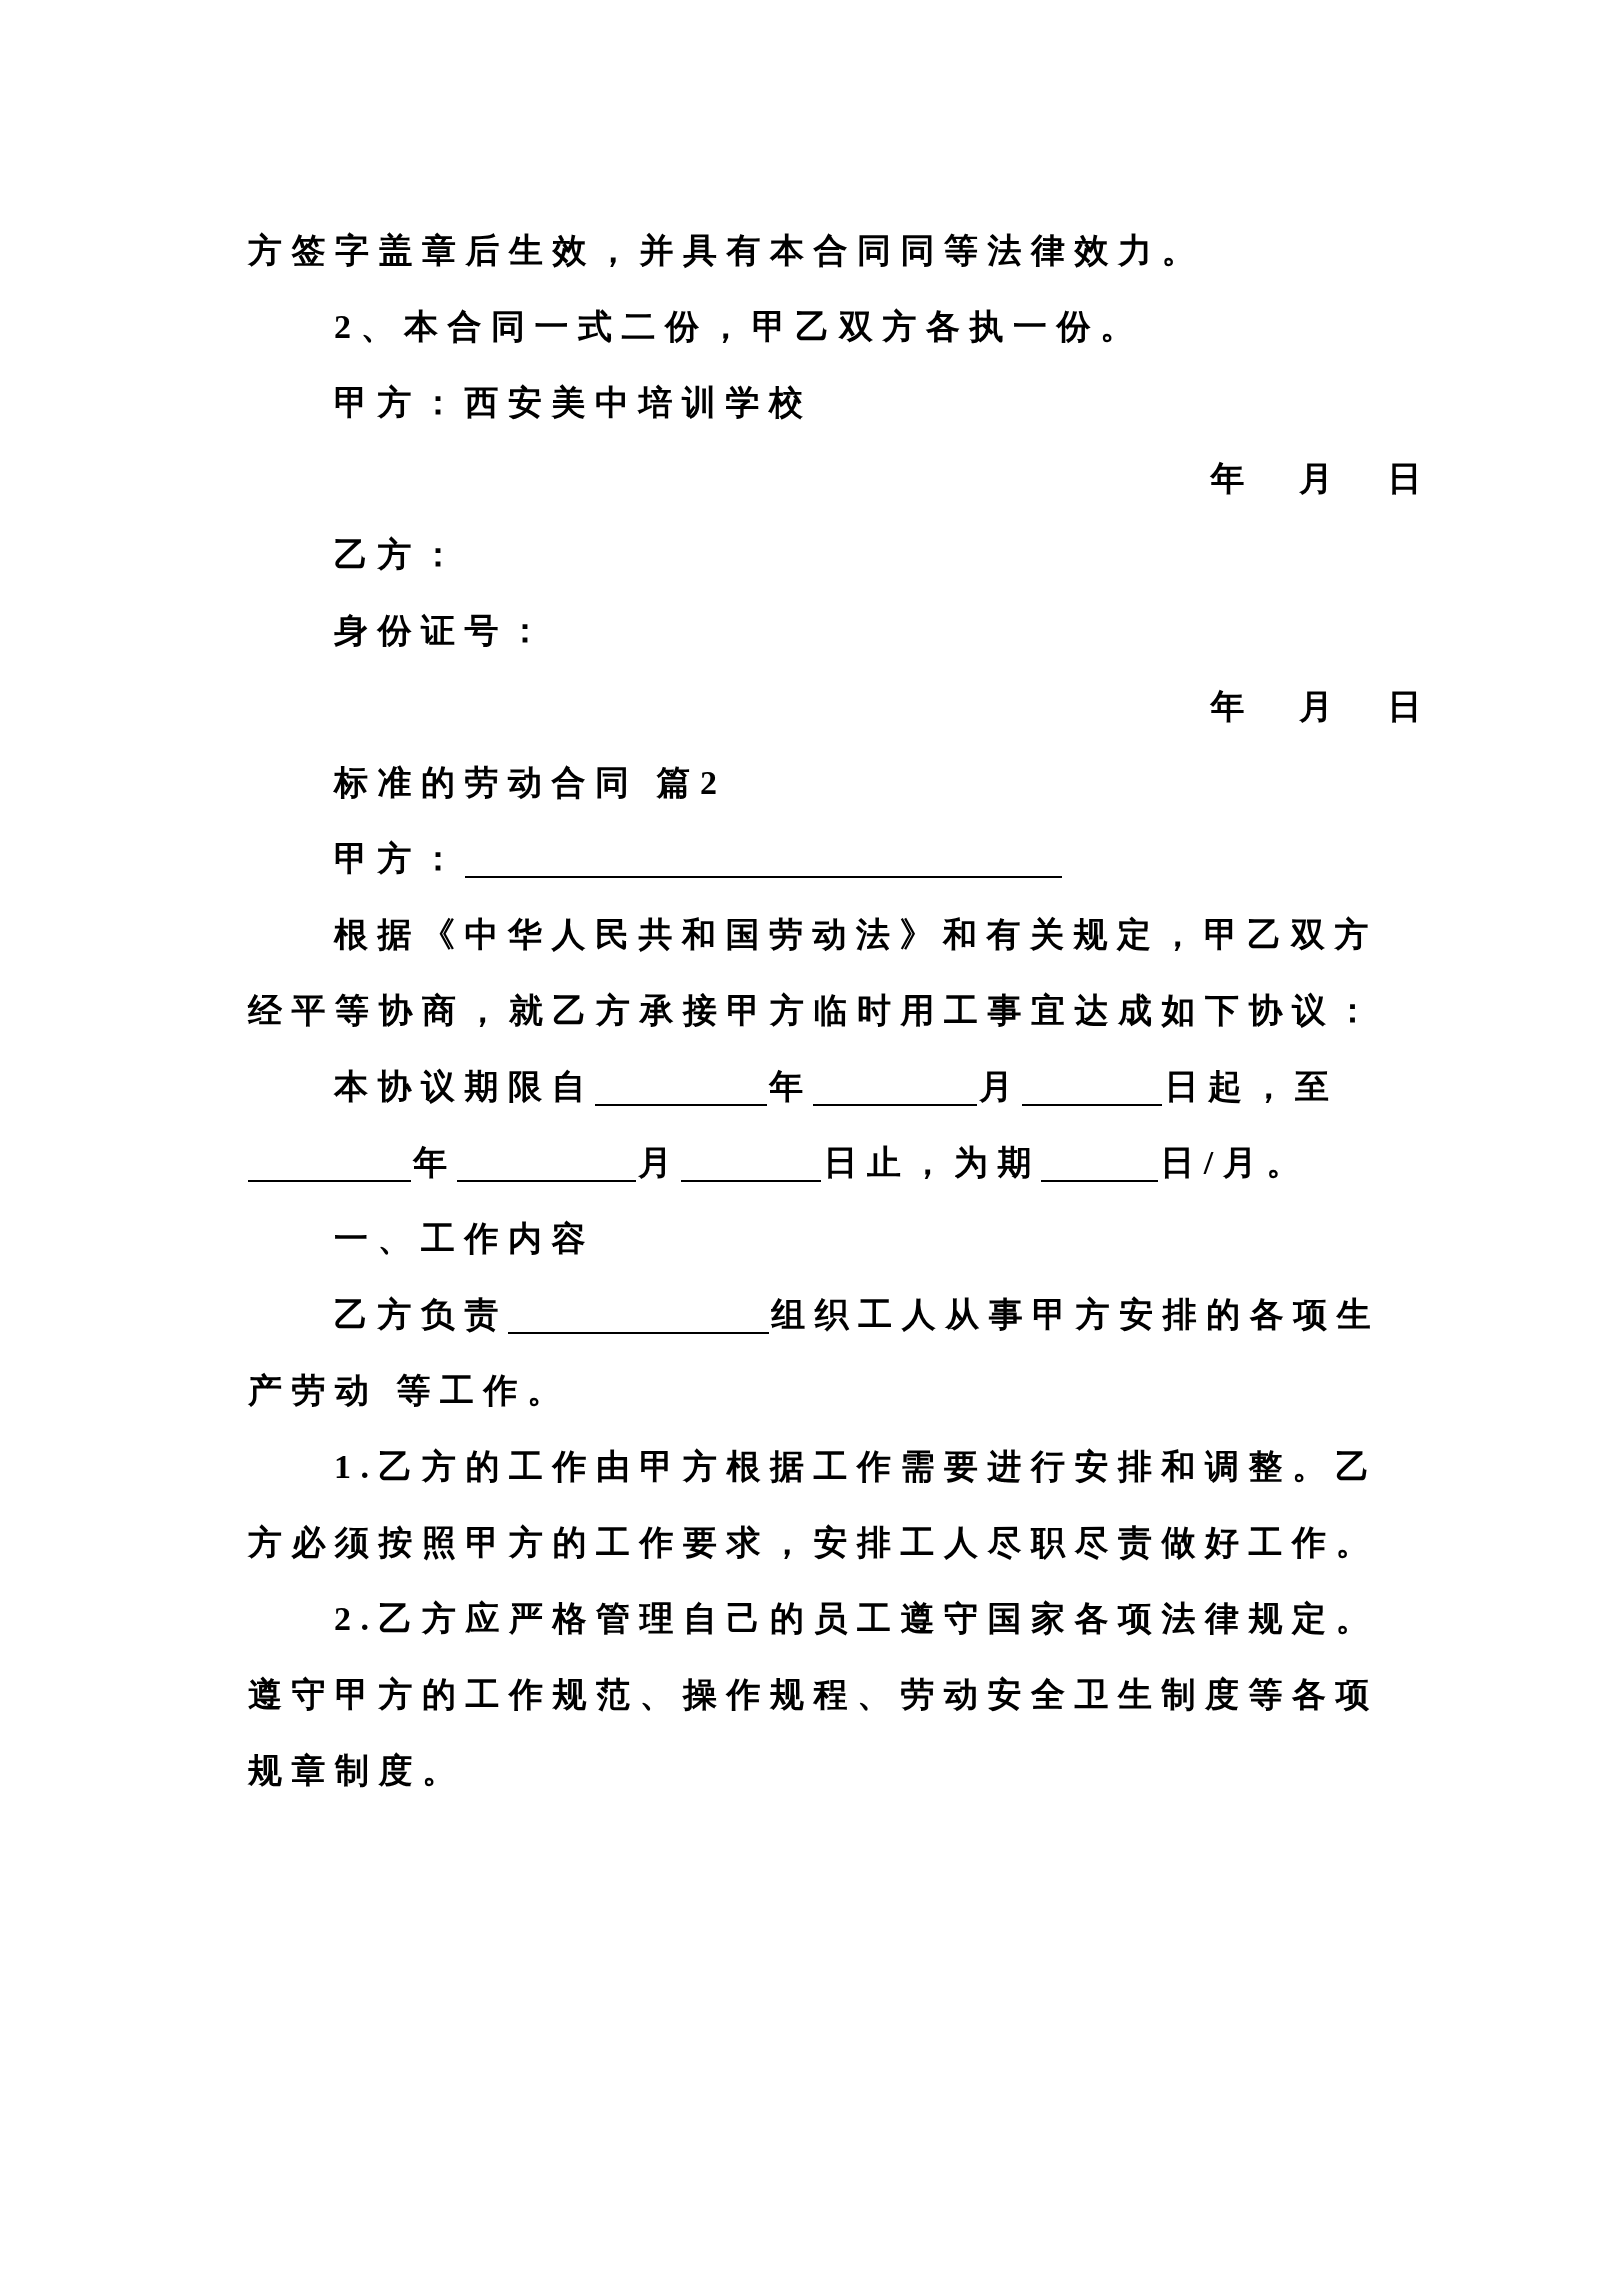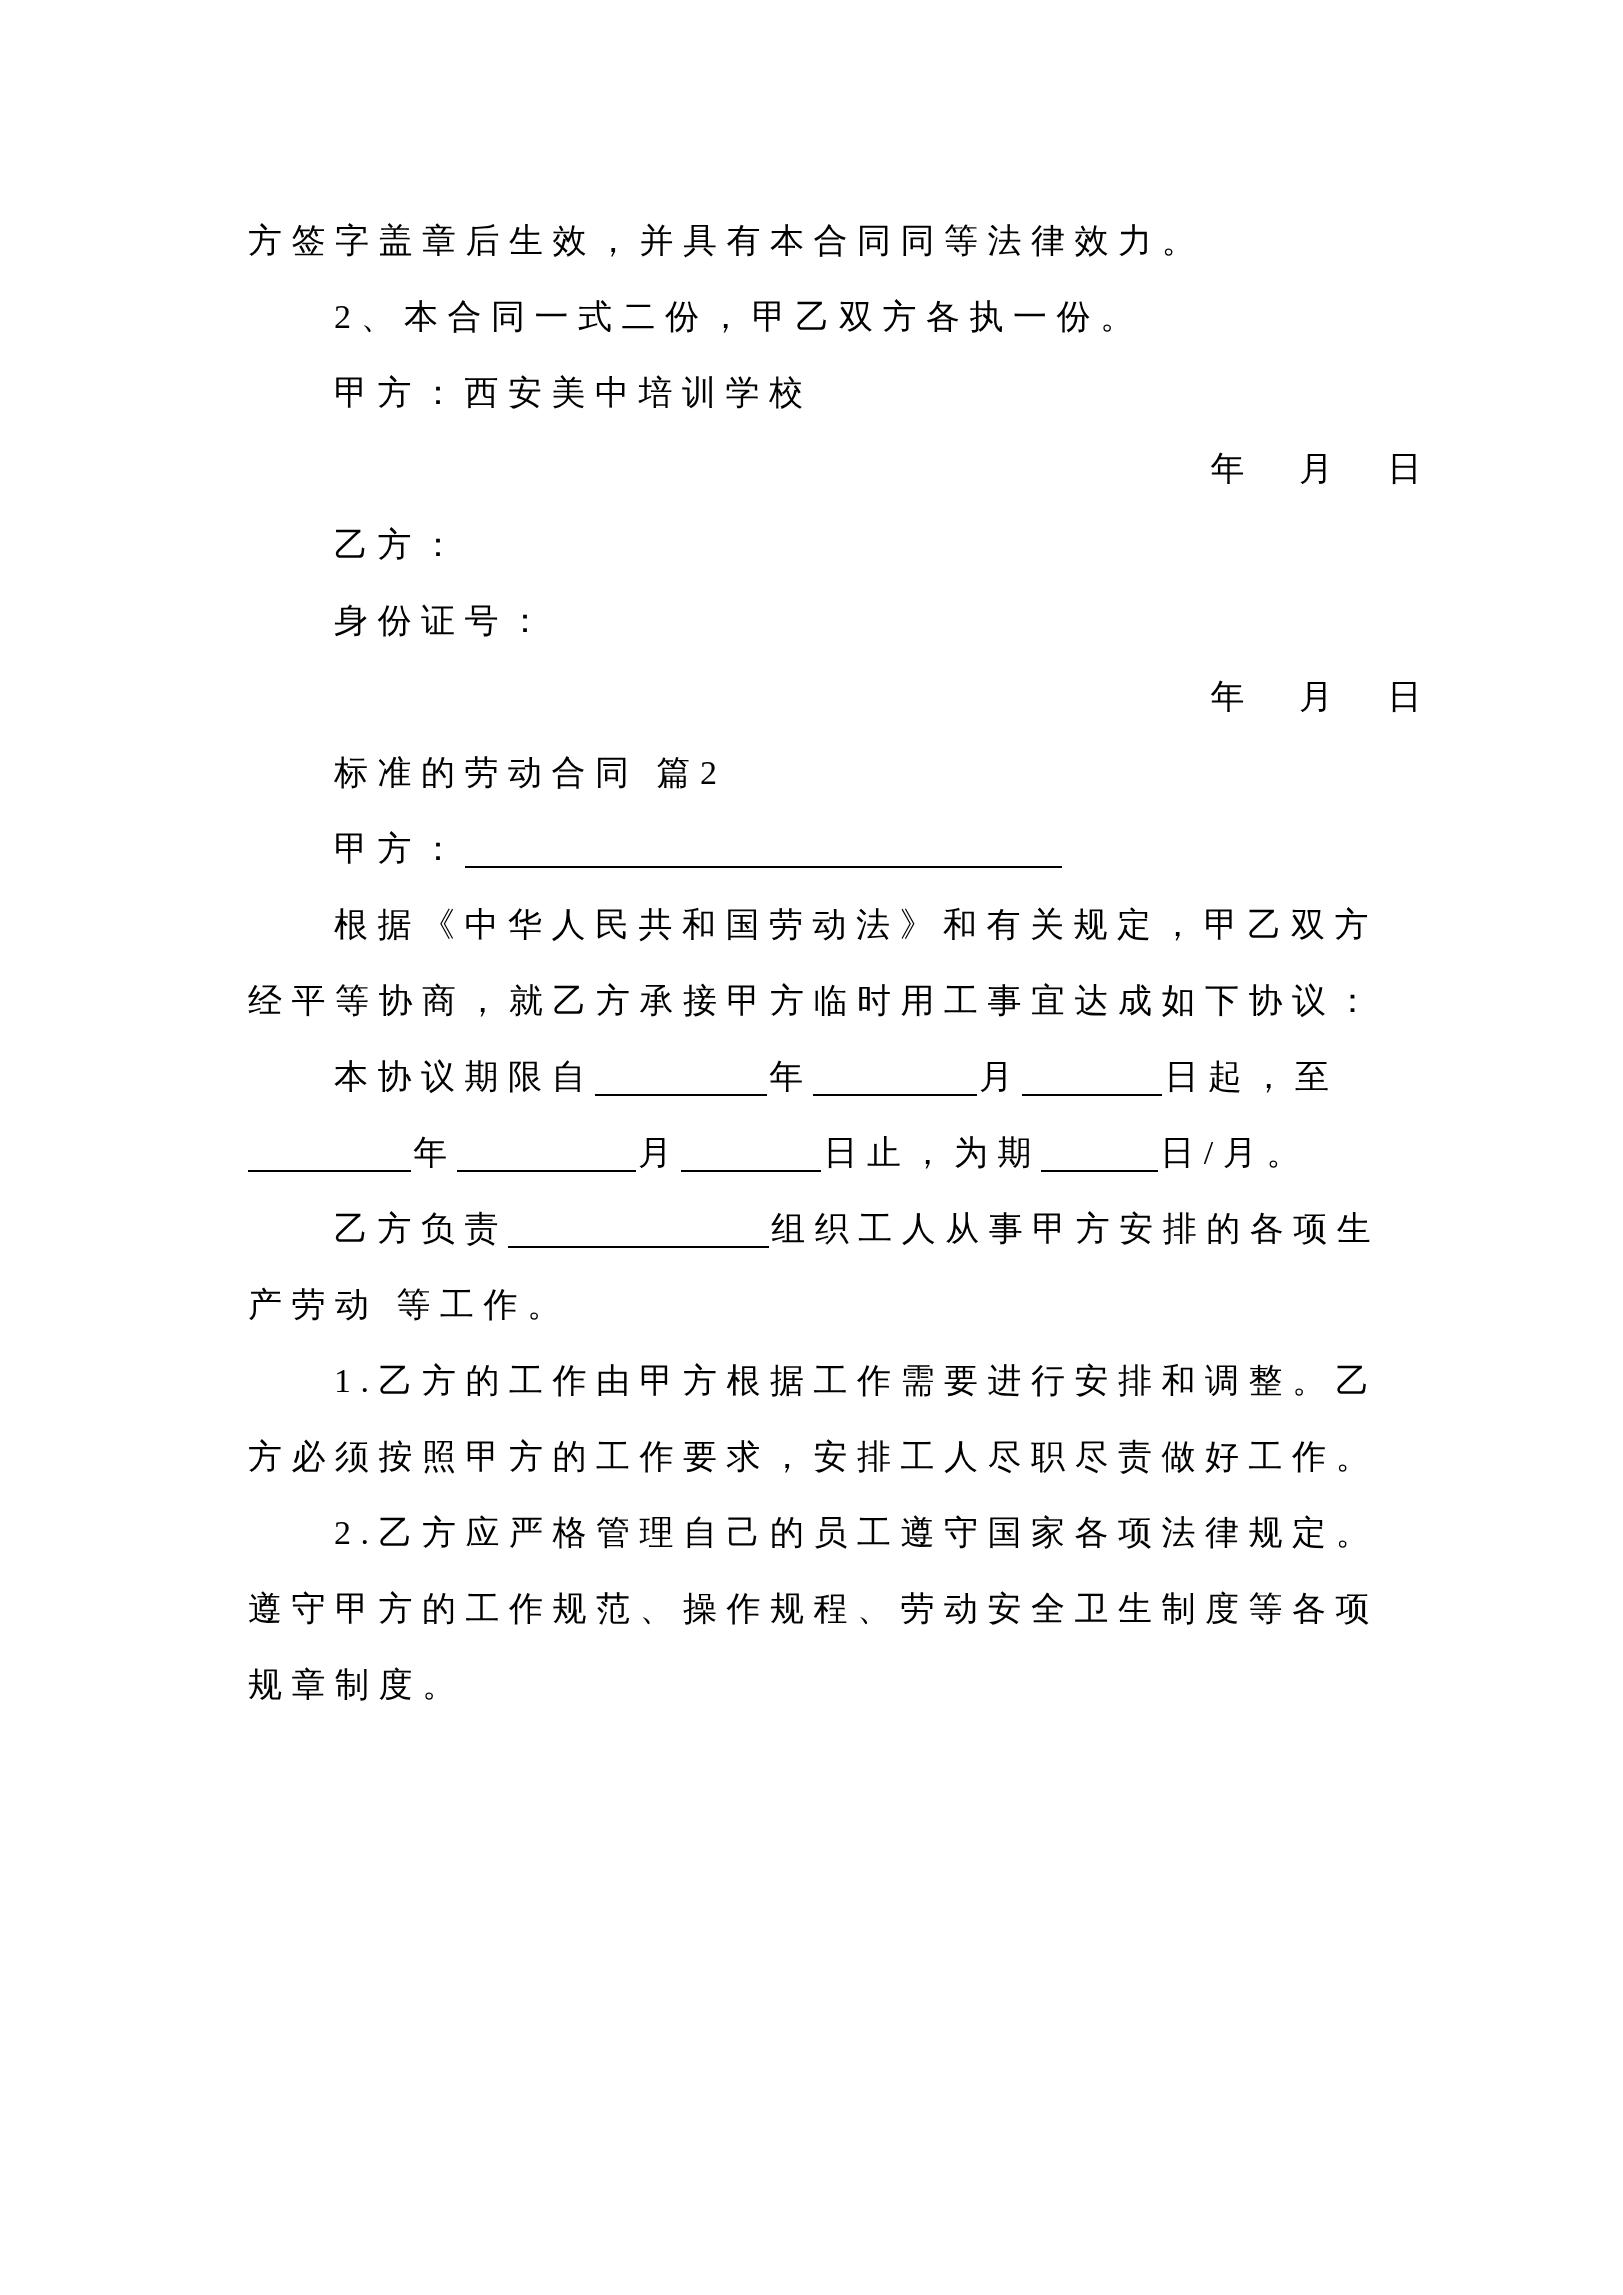--- a/index.html
+++ b/index.html
@@ -18,22 +18,23 @@
     position: absolute;
     left: 0;
     top: 0;
     width: 1623px;
     height: 2295px;
     background: #ffffff;
   }
   .doc {
     position: absolute;
     left: 248px;
-    top: 203px;
+    top: 213px;
     width: 1183px;
+    font-weight: bold;
   }
   .line {
     height: 76px;
     line-height: 76px;
     font-size: 34px;
     letter-spacing: 9.5px;
     color: #000000;
     white-space: nowrap;
   }
   .line.indent {
@@ -65,20 +66,21 @@
       <div class="line indent spread"><span class="txt">年 月 日</span></div>
       <div class="line indent"><span class="txt">乙方：</span></div>
       <div class="line indent"><span class="txt">身份证号：</span></div>
       <div class="line indent spread"><span class="txt">年 月 日</span></div>
       <div class="line indent"><span class="txt">标准的劳动合同 篇2</span></div>
       <div class="line indent"><span class="txt">甲方：</span><span class="blank" style="width: 597px; border-bottom-color: rgb(0, 0, 0);"></span></div>
       <div class="line indent"><span class="txt">根据《中华人民共和国劳动法》和有关规定，甲乙双方</span></div>
       <div class="line"><span class="txt">经平等协商，就乙方承接甲方临时用工事宜达成如下协议：</span></div>
       <div class="line indent"><span class="txt">本协议期限自</span><span class="blank" style="width: 172px; border-bottom-color: rgb(0, 0, 0);"></span><span class="txt">年</span><span class="blank" style="width: 164px; border-bottom-color: rgb(0, 0, 0);"></span><span class="txt">月</span><span class="blank" style="width: 140px; border-bottom-color: rgb(0, 0, 0);"></span><span class="txt">日起，至</span></div>
       <div class="line"><span class="blank" style="width: 163px; border-bottom-color: rgb(0, 0, 0);"></span><span class="txt">年</span><span class="blank" style="width: 179px; border-bottom-color: rgb(0, 0, 0);"></span><span class="txt">月</span><span class="blank" style="width: 140px; border-bottom-color: rgb(0, 0, 0);"></span><span class="txt">日止，为期</span><span class="blank" style="width: 117px; border-bottom-color: rgb(0, 0, 0);"></span><span class="txt">日/月。</span></div>
+      <div class="line indent"><span class="txt">一、工作内容</span></div>
       <div class="line indent"><span class="txt">乙方负责</span><span class="blank" style="width: 261px; border-bottom-color: rgb(0, 0, 0);"></span><span class="txt">组织工人从事甲方安排的各项生</span></div>
       <div class="line"><span class="txt">产劳动 等工作。</span></div>
       <div class="line indent"><span class="txt">1.乙方的工作由甲方根据工作需要进行安排和调整。乙</span></div>
       <div class="line"><span class="txt">方必须按照甲方的工作要求，安排工人尽职尽责做好工作。</span></div>
       <div class="line indent"><span class="txt">2.乙方应严格管理自己的员工遵守国家各项法律规定。</span></div>
       <div class="line"><span class="txt">遵守甲方的工作规范、操作规程、劳动安全卫生制度等各项</span></div>
       <div class="line"><span class="txt">规章制度。</span></div>
     </div>
 </div>
 

